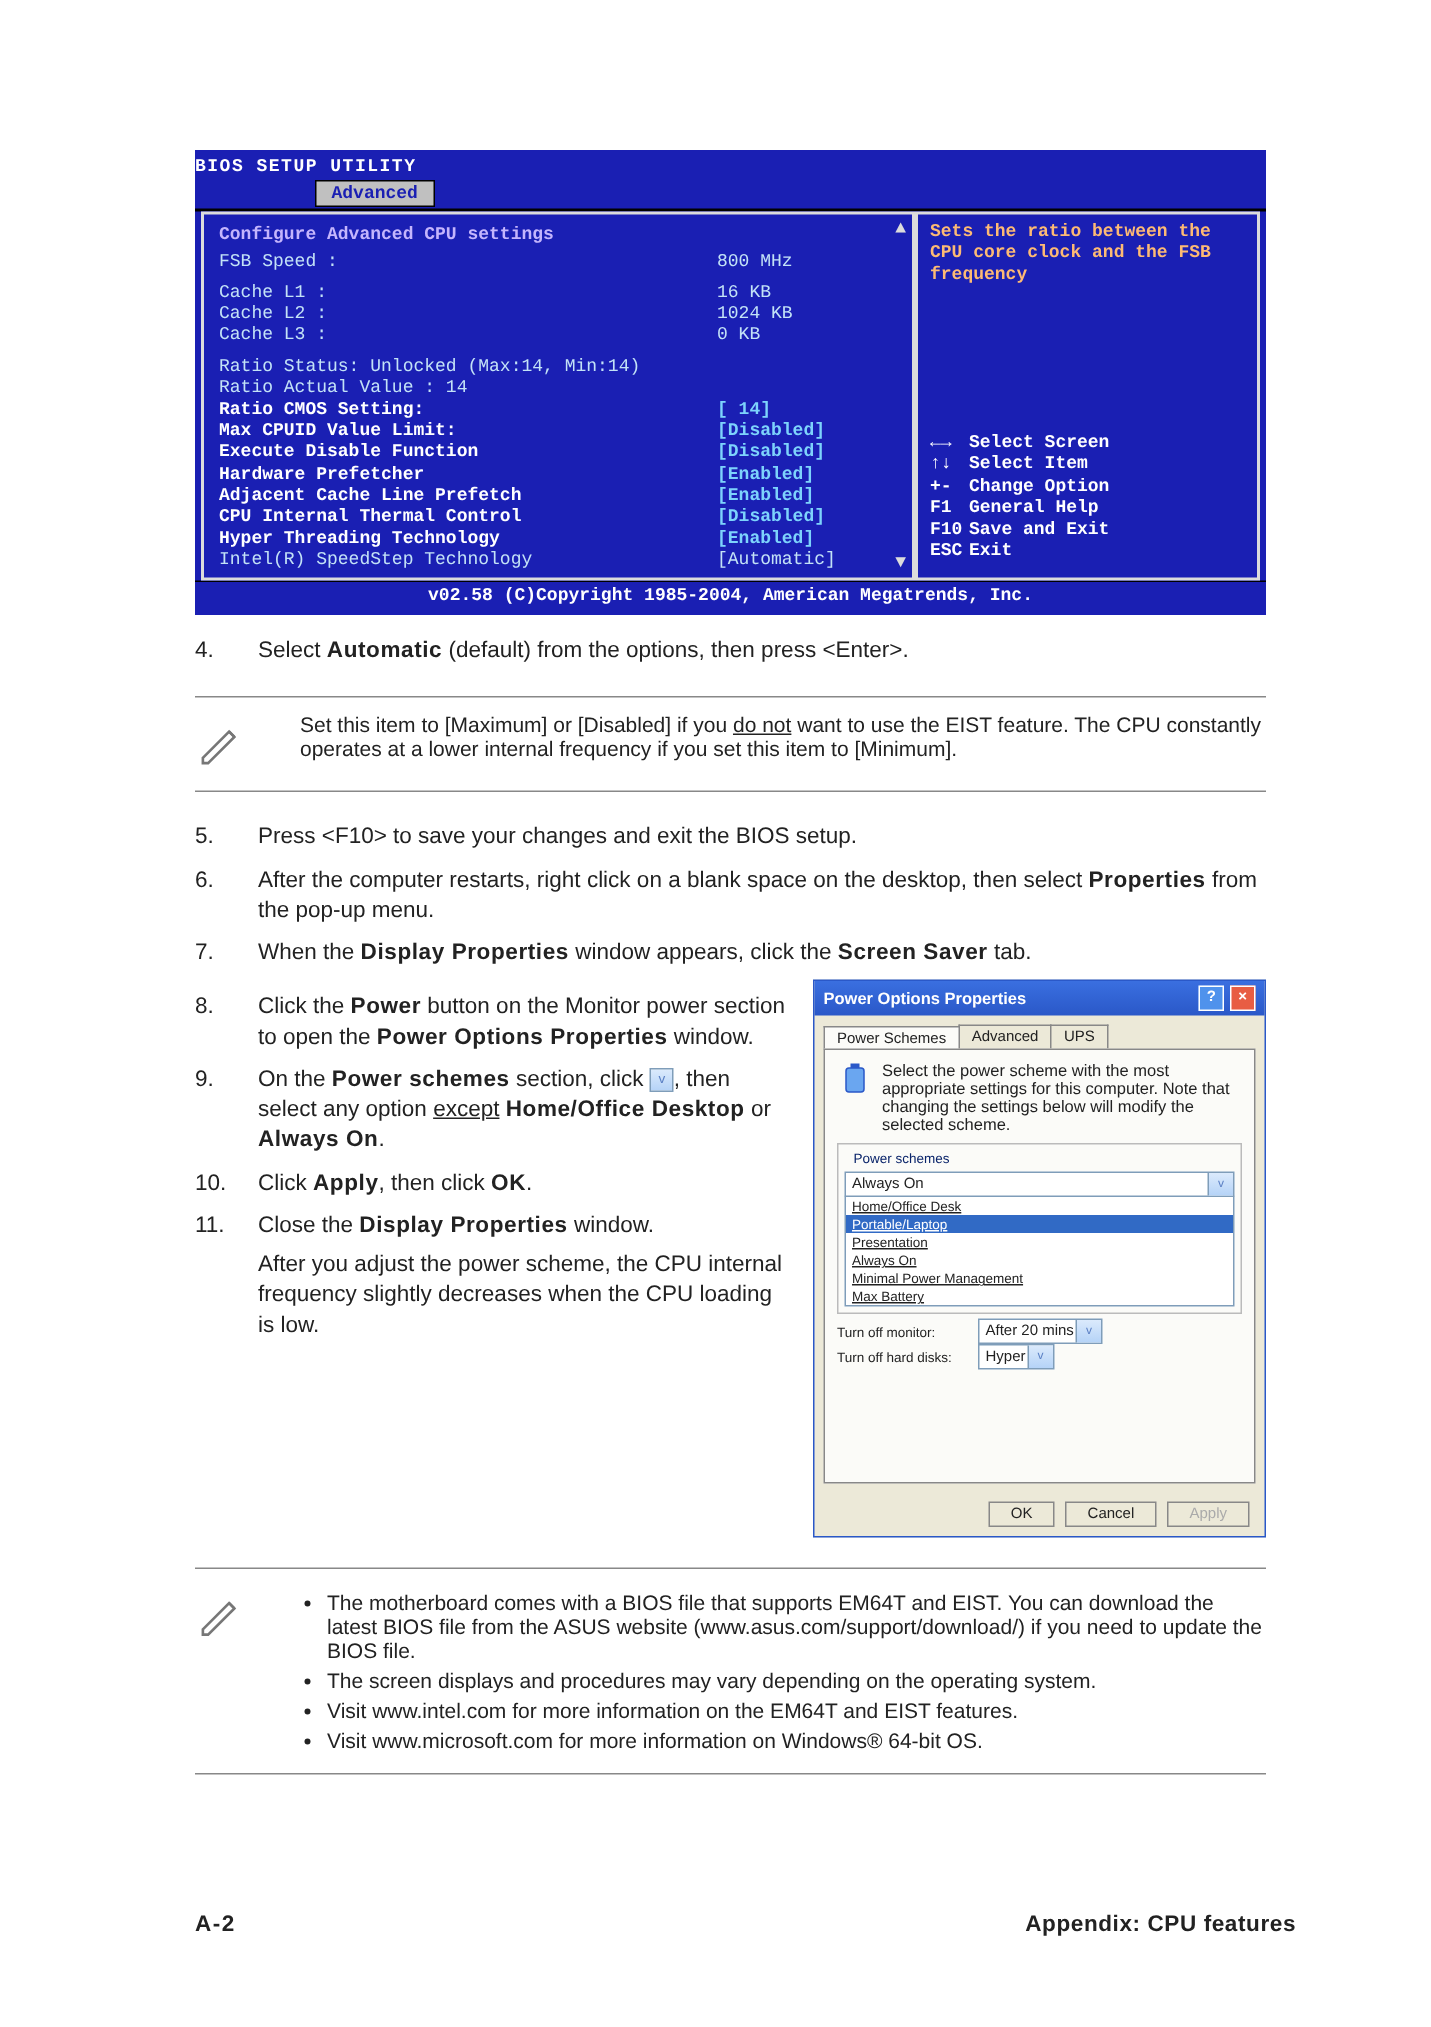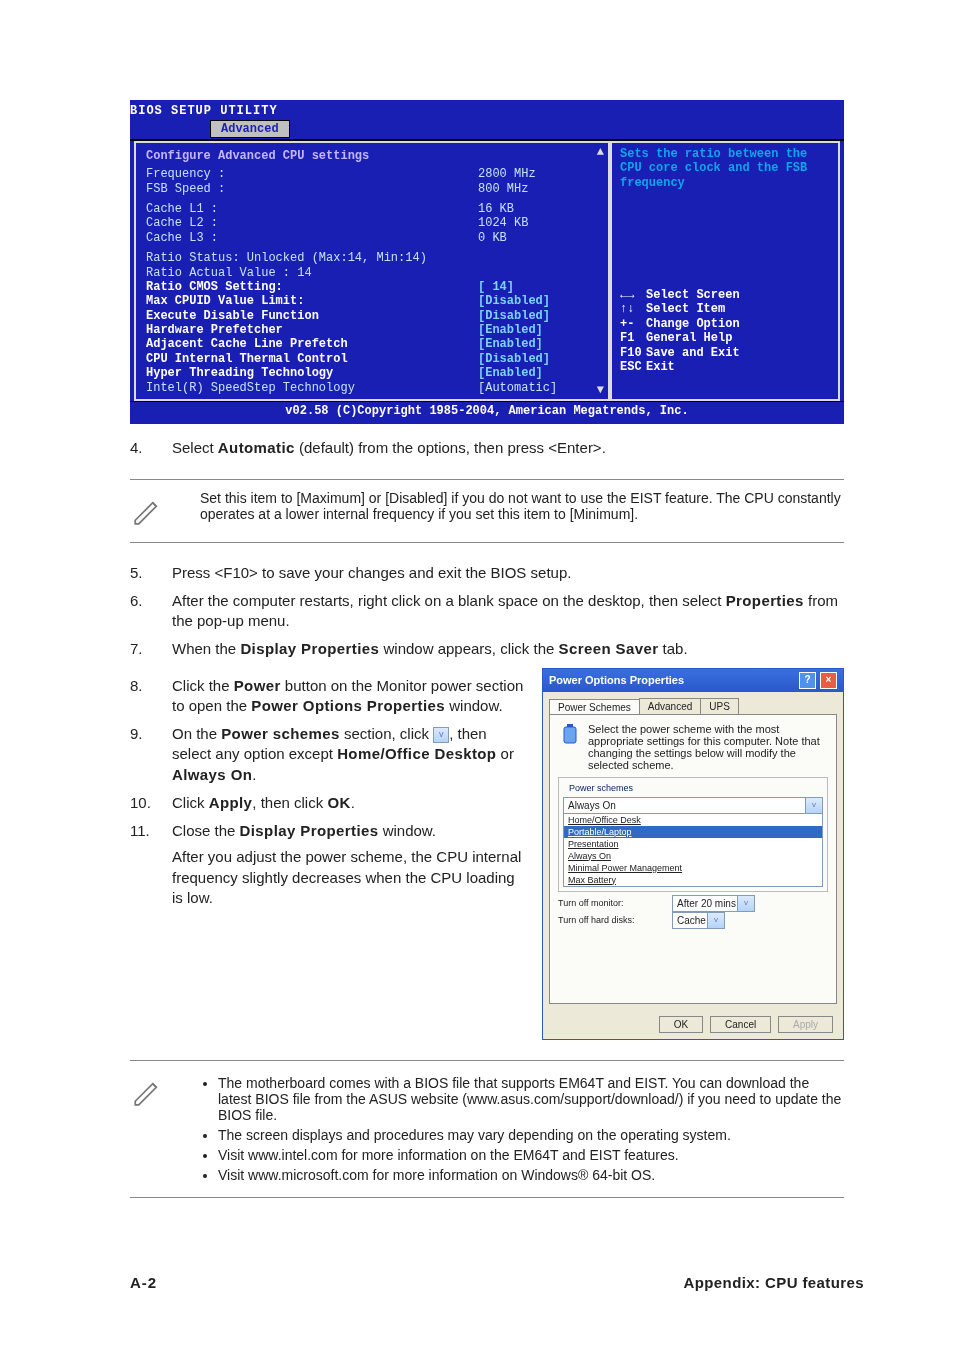--- a/index.html
+++ b/index.html
@@ -77,21 +77,21 @@
 
   .bios-scroll-up, .bios-scroll-down {
     position: absolute;
     right: 4px;
     color: #dcdcdc;
     font-weight: bold;
   }
   .bios-scroll-up { top: 2px; }
   .bios-scroll-down { bottom: 2px; }
 
-  .bios-hint { color: #0ea5e9; font-weight: bold; margin-bottom: 8px; }
+  .bios-hint { color: #fdba74; font-weight: bold; margin-bottom: 8px; }
   .bios-hint-line { color: #fff; font-weight: bold; }
   .bios-key-icon { display: inline-block; width: 26px; }
   .bios-copyright {
     text-align: center;
     color: #fff;
     font-weight: bold;
     border-top: 1px solid #000;
     padding: 2px 0;
   }
 
@@ -101,21 +101,21 @@
     font-size: 15px;
     line-height: 1.35;
   }
   .li {
     display: flex;
     margin: 8px 0;
   }
   .li .num { width: 42px; }
   .li .txt { flex: 1; }
   .extended { font-weight: bold; letter-spacing: 0.4px; }
-  .underline { }
+  .underline { text-decoration: underline; }
 
   .note {
     display: flex;
     margin: 20px 0;
     border-top: 1px solid #888;
     border-bottom: 1px solid #888;
     padding: 10px 0;
     font-size: 14px;
   }
   .note .icon-col { width: 70px; text-align: left; padding-top: 4px; }
@@ -186,21 +186,21 @@
     background: linear-gradient(#dbeafc,#b5d3f7);
     border-left: 1px solid #7f9db9;
     text-align: center; line-height: 14px; font-size: 8px; color: #5a7fc4;
   }
   .win-list {
     border: 1px solid #7f9db9; background: #fff; font-size: 9px;
     margin-top: -1px;
   }
   .win-list div { padding: 1px 4px; white-space: nowrap; text-decoration: underline; }
   .win-list .highlight { background: #316ac5; color: #fff; }
-  .win-form-row { display: flex; gap: 24px; margin: 6px 0; font-size: 9px; align-items: center; }
+  .win-form-row { display: flex; gap: 4px; margin: 6px 0; font-size: 9px; align-items: center; }
   .win-form-row .lbl { width: 90px; }
   .win-form-row .val { flex: 1; }
   .win-buttons { text-align: right; padding: 6px 10px; }
   .win-buttons .wbtn {
     display: inline-block;
     border: 1px solid #888; background: #ece9d8;
     padding: 2px 14px; font-size: 10px; margin-left: 4px;
   }
   .win-buttons .wbtn.disabled { color: #aaa; }
 
@@ -236,24 +236,20 @@
   <div class="bios-box">
     <div class="bios-title">BIOS SETUP UTILITY</div>
     <div class="bios-tabs">
       <span class="bios-tab-active">Advanced</span>
     </div>
     <div class="bios-body">
       <div class="bios-left">
         <span class="bios-scroll-up">▲</span>
         <div class="bios-h">Configure Advanced CPU settings</div>
         <div class="bios-row bios-dim">
-            <span class="lbl">Frequency   :</span>
-            <span class="val"> 2800 MHz</span>
-          </div>
-        <div class="bios-row bios-dim">
             <span class="lbl">FSB Speed   :</span>
             <span class="val"> 800 MHz</span>
           </div>
         <div class="bios-sep"></div>
         <div class="bios-row bios-dim">
             <span class="lbl">Cache L1    :</span>
             <span class="val"> 16 KB</span>
           </div>
         <div class="bios-row bios-dim">
             <span class="lbl">Cache L2    :</span>
@@ -428,21 +424,21 @@
             <span class="win-dropdown">
               <span>After 20 mins</span>
               <span class="win-dd-btn">v</span>
             </span>
           </span>
         </div>
         <div class="win-form-row">
           <span class="lbl">Turn off hard disks:</span>
           <span class="val">
             <span class="win-dropdown">
-              <span>Cache</span>
+              <span>Hyper</span>
               <span class="win-dd-btn">v</span>
             </span>
           </span>
         </div>
       </div>
       <div class="win-buttons">
         <span class="wbtn">OK</span>
         <span class="wbtn">Cancel</span>
         <span class="wbtn disabled">Apply</span>
       </div>

